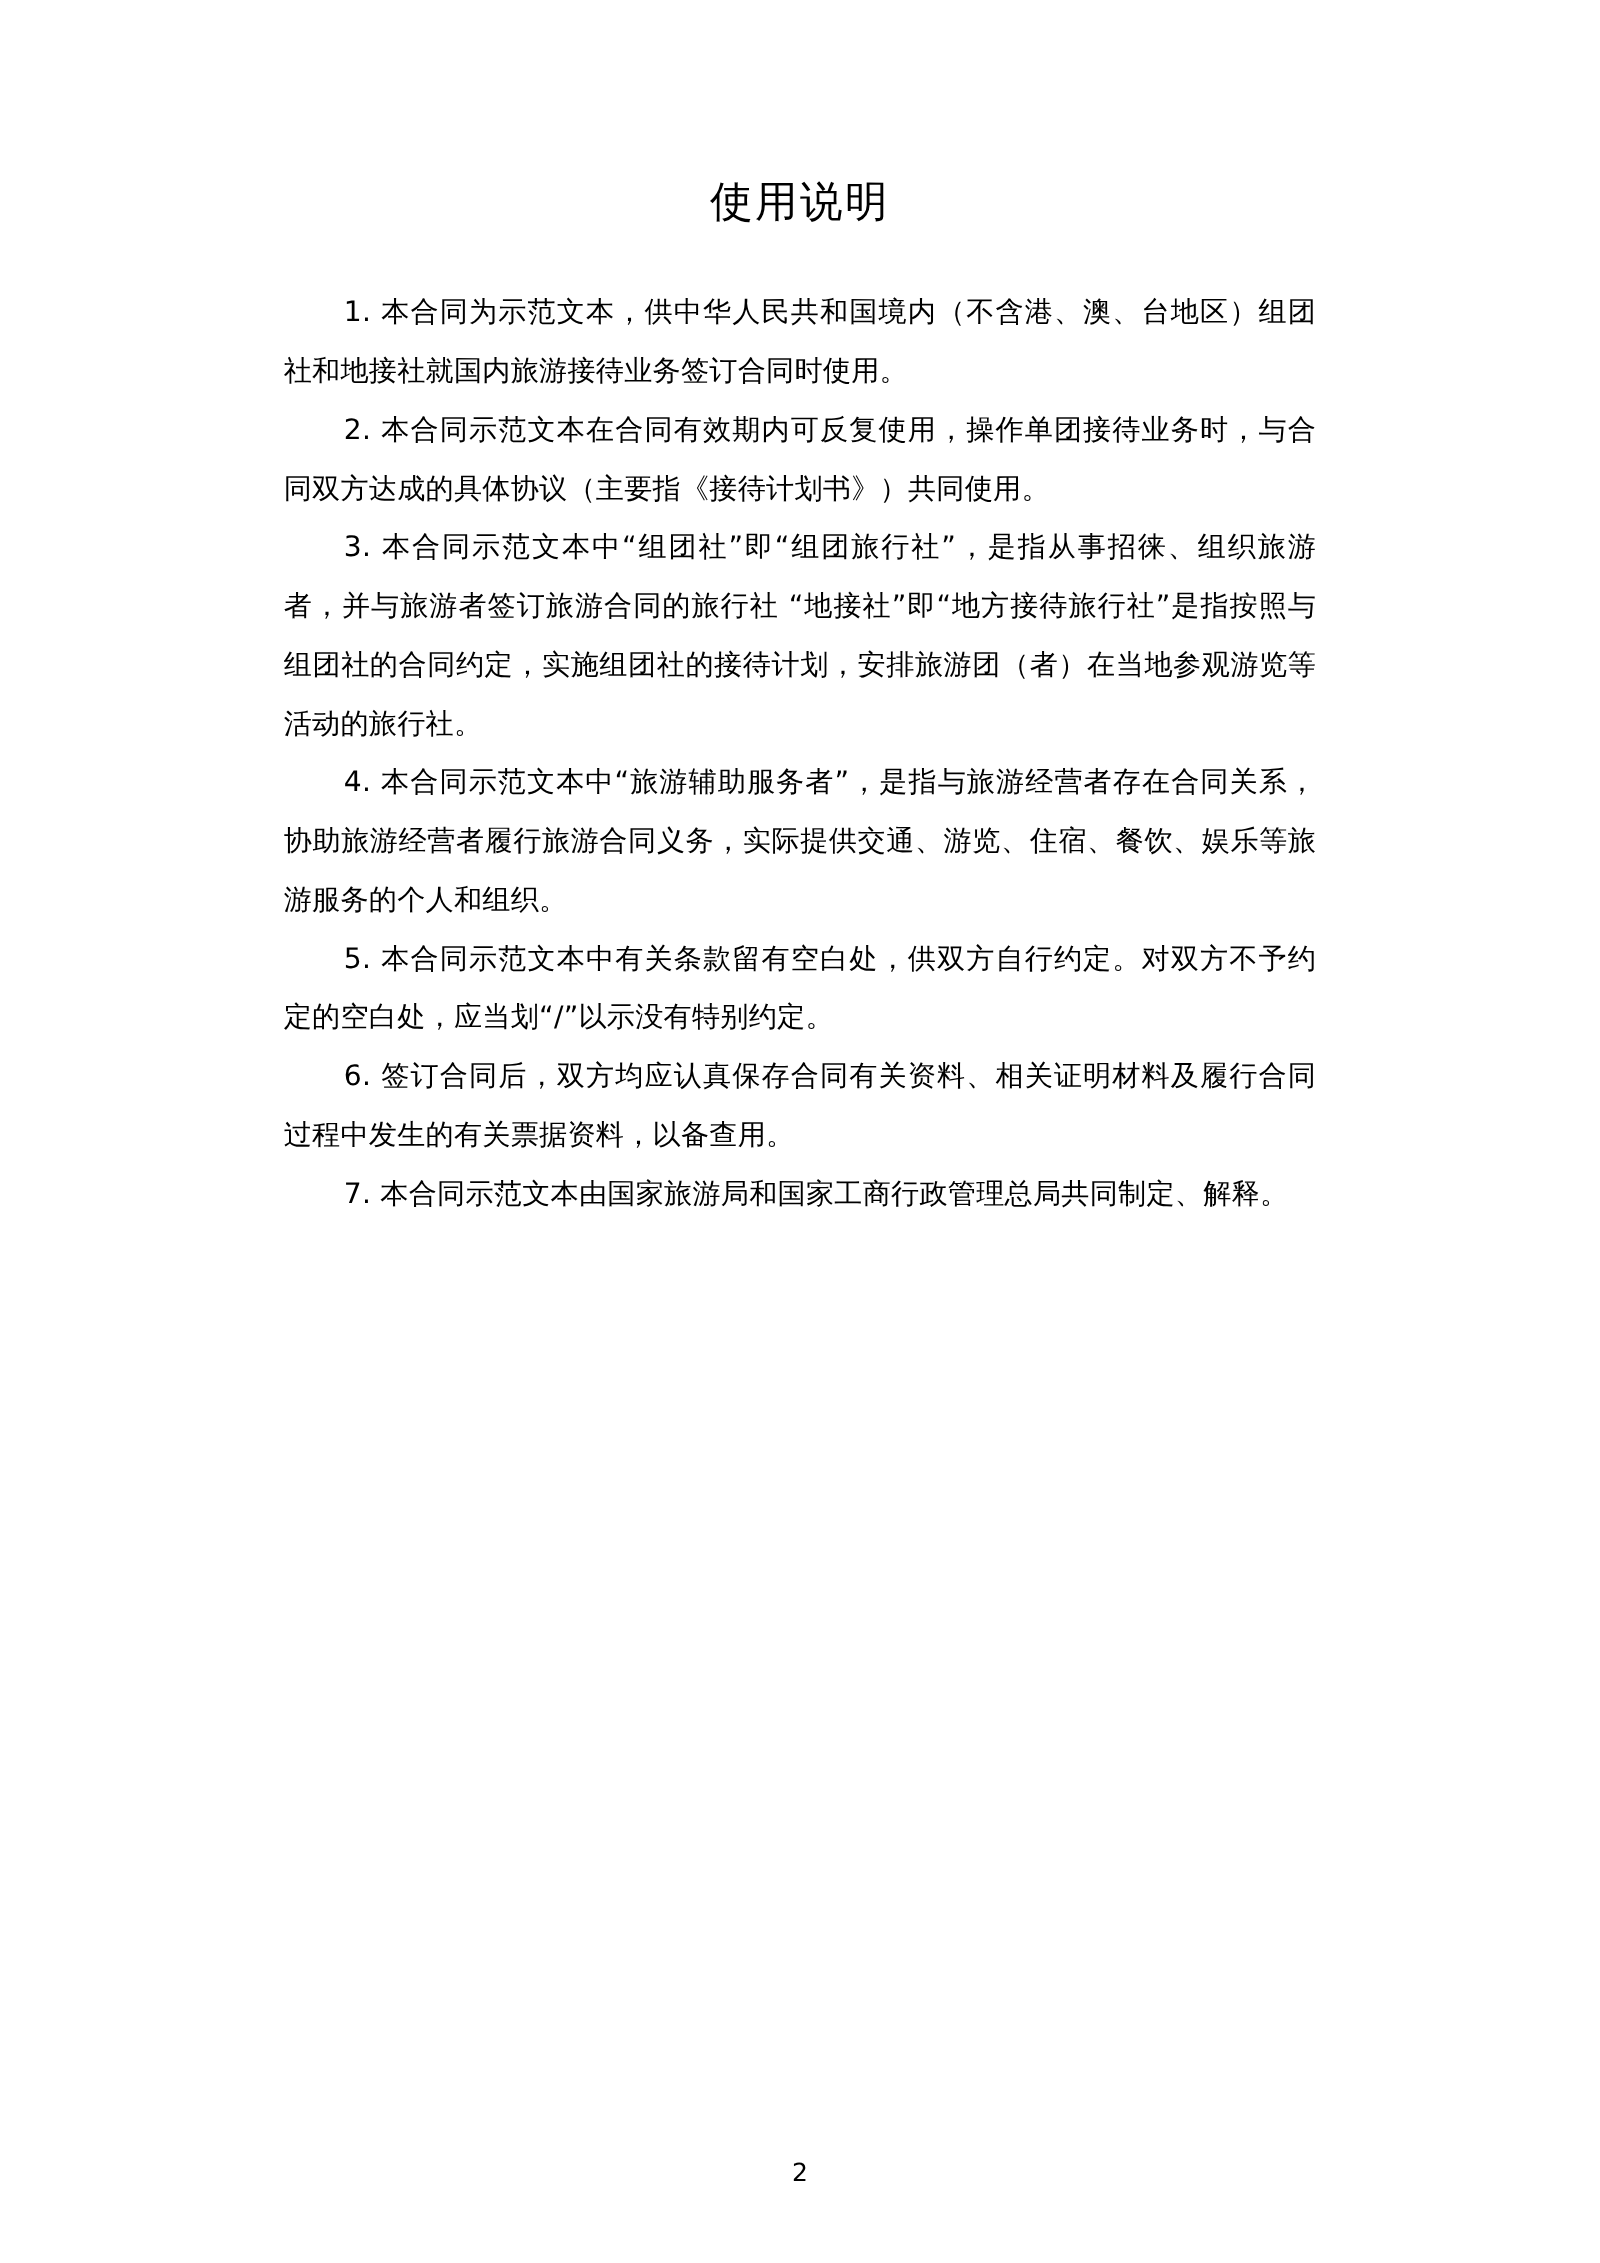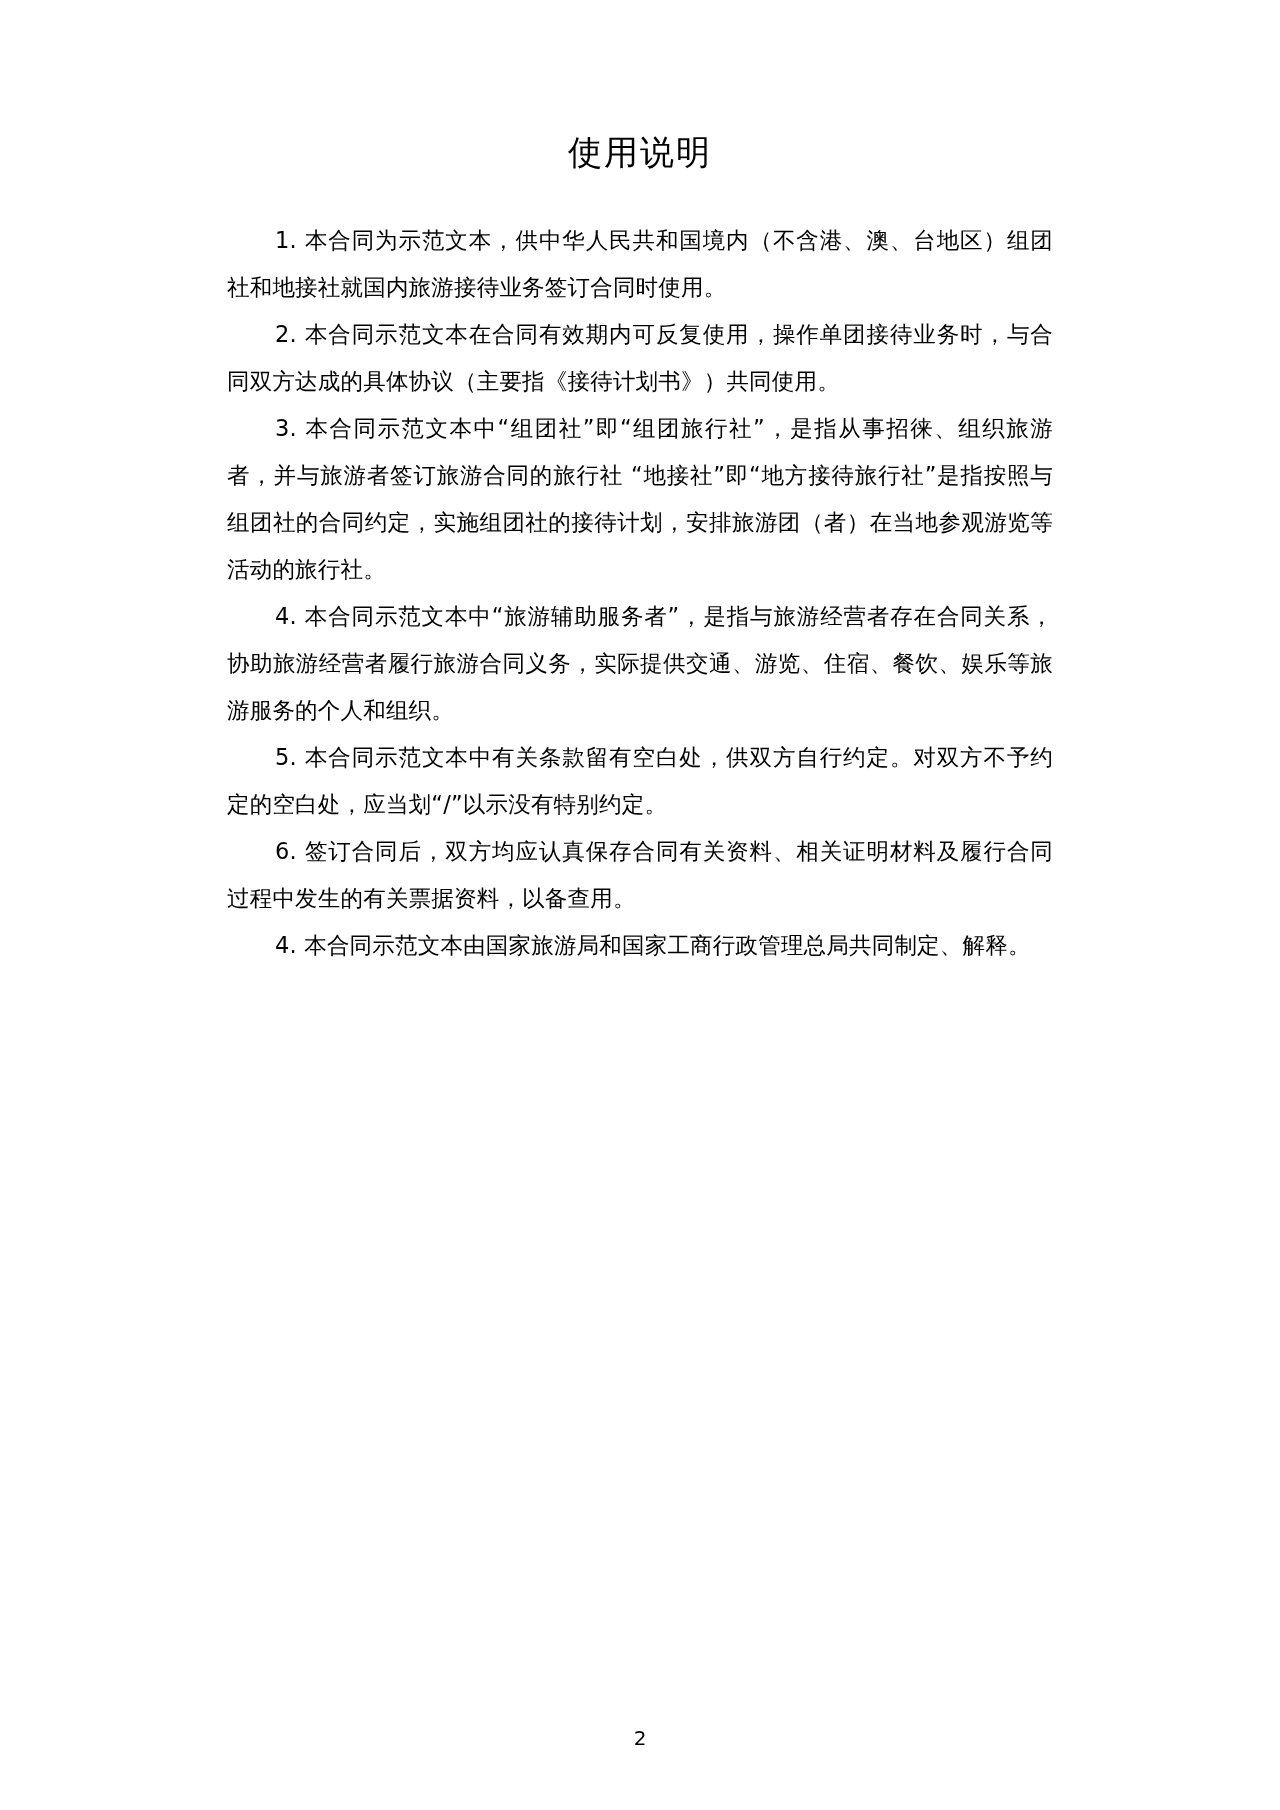--- a/index.html
+++ b/index.html
@@ -12,21 +12,21 @@
     height: 1810px;
     font-family: "Liberation Sans", sans-serif;
     color: #000000;
     position: relative;
     overflow: hidden;
   }
   .page {
     width: 1280px;
     height: 1810px;
     box-sizing: border-box;
-    padding: 0;
+    padding: 10px;
     position: relative;
   }
   .doc-title {
     text-align: center;
     font-size: 34px;
     font-weight: 400;
     letter-spacing: 2px;
     margin: 0;
     padding-top: 132px;
     line-height: 1.2;
@@ -64,18 +64,18 @@
 
   <h1 class="doc-title">使用说明</h1>
 
   <div class="content">
     <p class="para">1. 本合同为示范文本，供中华人民共和国境内（不含港、澳、台地区）组团社和地接社就国内旅游接待业务签订合同时使用。</p>
     <p class="para">2. 本合同示范文本在合同有效期内可反复使用，操作单团接待业务时，与合同双方达成的具体协议（主要指《接待计划书》）共同使用。</p>
     <p class="para">3. 本合同示范文本中“组团社”即“组团旅行社”，是指从事招徕、组织旅游者，并与旅游者签订旅游合同的旅行社 “地接社”即“地方接待旅行社”是指按照与组团社的合同约定，实施组团社的接待计划，安排旅游团（者）在当地参观游览等活动的旅行社。</p>
     <p class="para">4. 本合同示范文本中“旅游辅助服务者”，是指与旅游经营者存在合同关系，协助旅游经营者履行旅游合同义务，实际提供交通、游览、住宿、餐饮、娱乐等旅游服务的个人和组织。</p>
     <p class="para">5. 本合同示范文本中有关条款留有空白处，供双方自行约定。对双方不予约定的空白处，应当划“/”以示没有特别约定。</p>
     <p class="para">6. 签订合同后，双方均应认真保存合同有关资料、相关证明材料及履行合同过程中发生的有关票据资料，以备查用。</p>
-    <p class="para">4. 本合同示范文本由国家旅游局和国家工商行政管理总局共同制定、解释。</p>
+    <p class="para">7. 本合同示范文本由国家旅游局和国家工商行政管理总局共同制定、解释。</p>
   </div>
 
   <div class="page-number">2</div>
 
 </div>
 
 </body></html>

